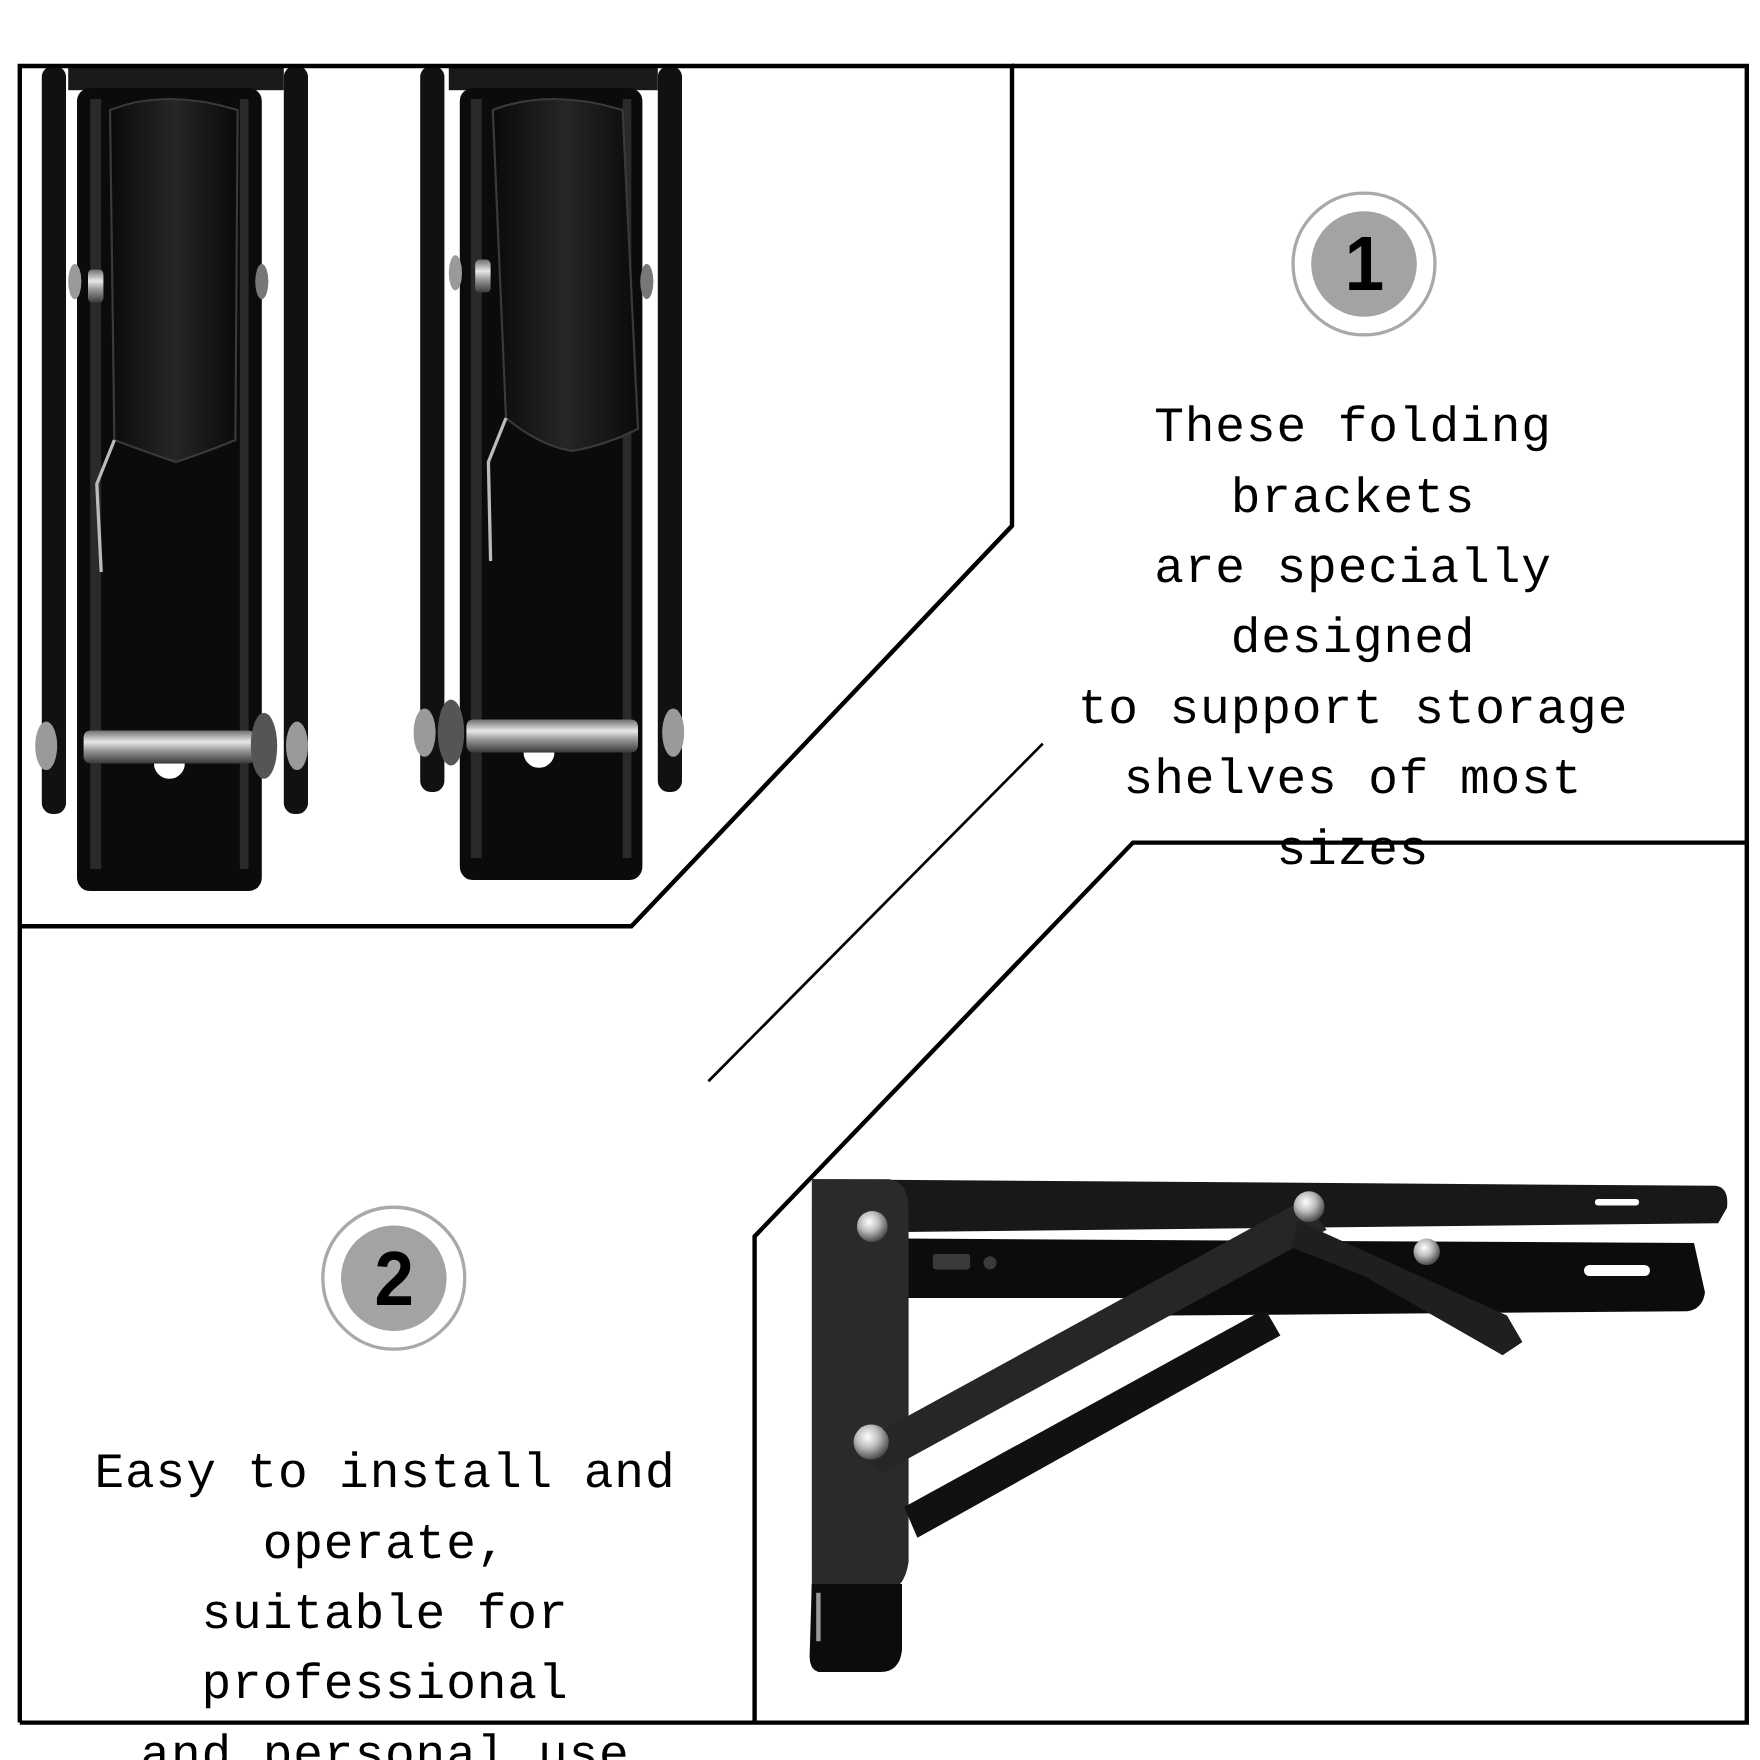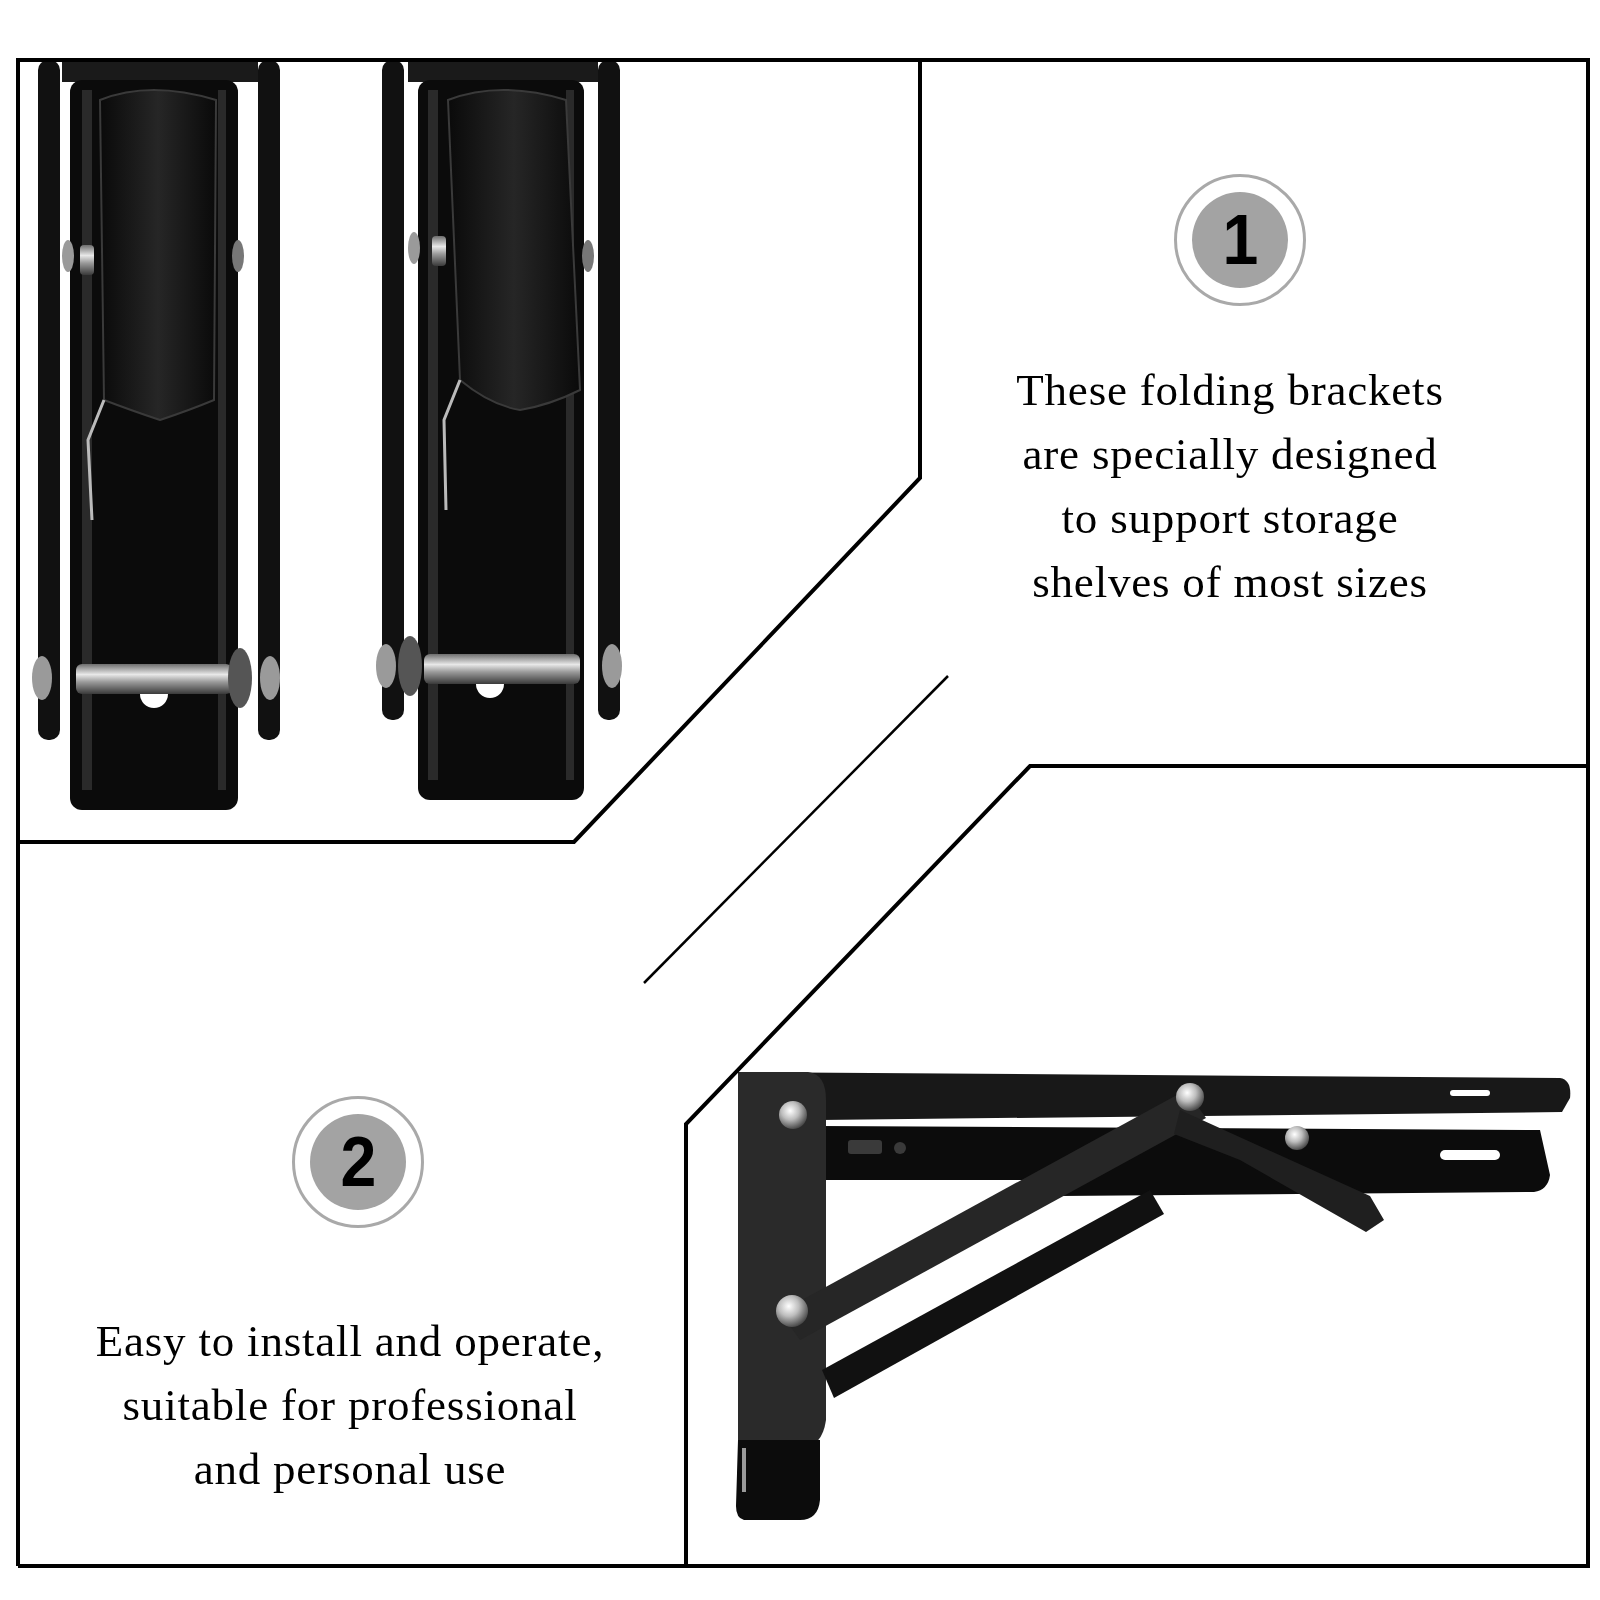--- a/index.html
+++ b/index.html
@@ -15,21 +15,21 @@
     .badge-inner {
       width: 96px; height: 96px; border-radius: 50%; background: #a3a3a3;
       display: flex; align-items: center; justify-content: center;
     }
     .badge-num {
       font-family: "Liberation Sans", sans-serif; font-weight: bold; font-size: 70px;
       color: #000; line-height: 1; transform: scaleX(0.92);
     }
     .caption {
       position: absolute; z-index: 4; text-align: center; color: #000;
-      font-family: Liberation Serif, serif; font-size: 45px; line-height: 64px;
+      font-family: Liberation Mono, monospace; font-size: 45px; line-height: 64px;
       letter-spacing: 0.8px; white-space: pre-line;
     }
   </style>
 </head>
 <body>
 
 <svg class="layer art" viewBox="0 0 1600 1600" xmlns="http://www.w3.org/2000/svg">
   <defs>
     <linearGradient id="pin" x1="0" y1="0" x2="0" y2="1">
       <stop offset="0" stop-color="#6e6e6e"></stop>

